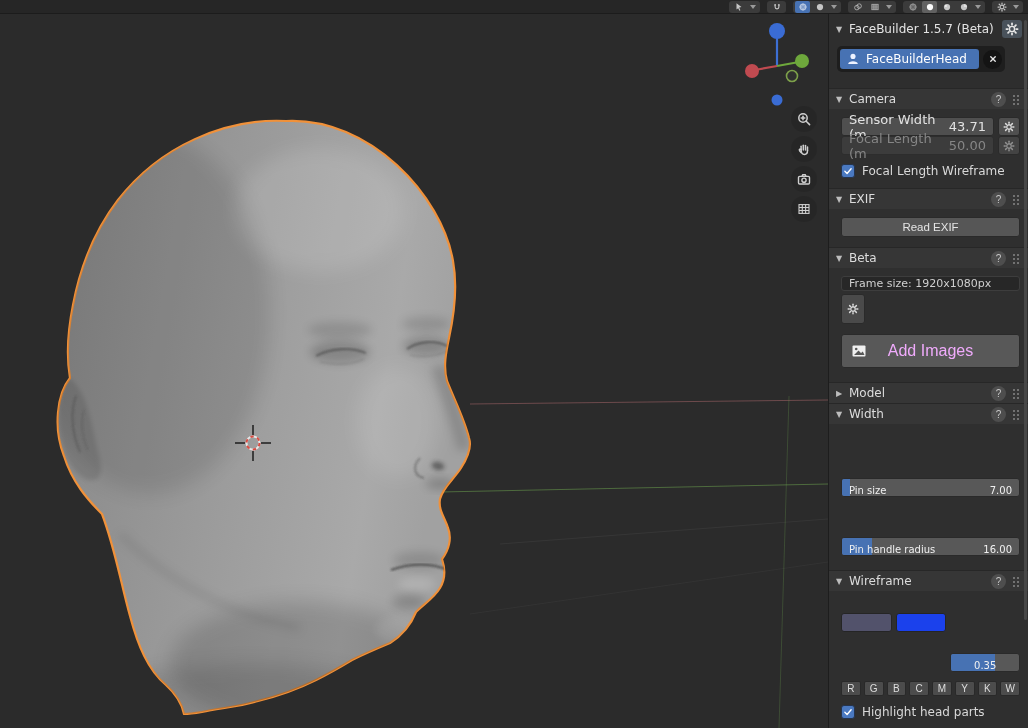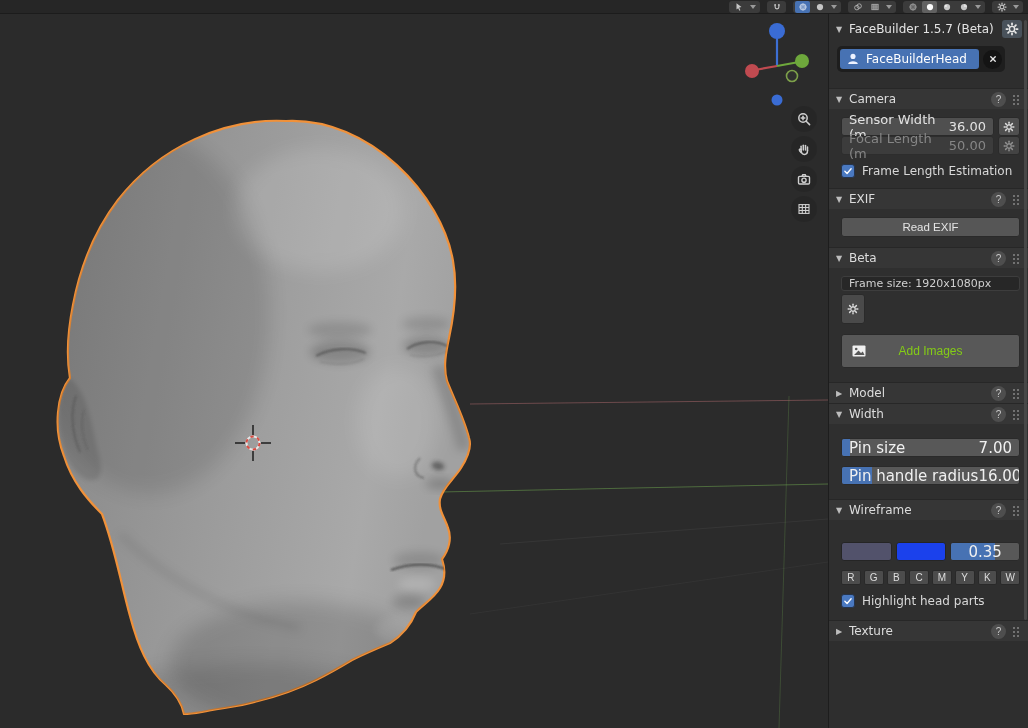--- a/index.html
+++ b/index.html
@@ -77,25 +77,25 @@
   .chk-label{margin-left:7px;color:#d8d8d8;font-size:12px;white-space:nowrap;}
 
   .wide-btn{height:20px;background:#565656;border:1px solid #2a2a2a;border-radius:3px;color:#e4e4e4;
     display:flex;align-items:center;justify-content:center;font-size:11.5px;width:100%;}
   .frame-row{display:flex;align-items:stretch;gap:3px;flex-direction:column;}
   .frame-box{flex:1;background:#272727;border:1px solid #3d3d3d;border-radius:3px;height:30px;
     display:flex;align-items:center;padding:0 7px;font-size:11px;color:#cfcfcf;white-space:nowrap;}
   .frame-gear{width:24px;height:30px;background:#4a4a4a;border:1px solid #2a2a2a;border-radius:3px;
     display:flex;align-items:center;justify-content:center;color:#d8d8d8;}
   .add-images{position:relative;height:34px;background:#585858;border:1px solid #2a2a2a;border-radius:3px;
-    width:100%;display:flex;align-items:center;justify-content:center;color:#84cc16;font-size:12px;margin-top:10px;margin-bottom:4px;}
+    width:100%;display:flex;align-items:center;justify-content:center;color:#f0abfc;font-size:16px;margin-top:10px;margin-bottom:4px;}
   .add-images .img-ic{position:absolute;left:9px;top:8px;color:#f0f0f0;}
 
   .slider{position:relative;height:19px;background:#585858;border:1px solid #2a2a2a;border-radius:3px;
-    display:flex;align-items:flex-start;overflow:hidden;padding:0 7px;font-size:15px;color:#f0f0f0;}
+    display:flex;align-items:flex-end;overflow:hidden;padding:0 7px;font-size:10px;color:#f0f0f0;margin-top:40px;}
   .slider .fill{position:absolute;left:0;top:0;bottom:0;background:#4772b3;}
   .slider .sl-label{position:relative;white-space:nowrap;}
   .slider .sl-value{position:relative;margin-left:auto;}
   .slider.center-val{justify-content:center;}
   .slider.center-val .sl-value{margin-left:0;}
 
   .wf-colors{display:flex;gap:4px;margin-top:14px;}
   .swatch{height:19px;flex:1;border-radius:3px;border:1px solid #252525;}
   .swatch.s1{background:#52526b;}
   .swatch.s2{background:#1b41ec;}
@@ -425,21 +425,21 @@
       <span class="caret">▼</span>
       <span class="sec-label">Camera</span>
       <span class="sp"></span>
       <button class="qbtn">?</button>
       <span class="grip"></span>
     </div>
     <div class="sec-b">
       <div class="ctl-row">
         <div class="btn flex1">
           <span>Sensor Width (m</span>
-          <span class="val">36.00</span>
+          <span class="val">43.71</span>
         </div>
         <span class="sq-btn">
             <svg class="ic12" viewBox="0 0 16 16">
               <use href="#i-gear"></use>
             </svg>
           </span>
       </div>
       <div class="ctl-row mt6">
         <div class="btn flex1 disabled">
           <span>Focal Length (m</span>
@@ -450,21 +450,21 @@
               <use href="#i-gear"></use>
             </svg>
           </span>
       </div>
       <div class="chk-row">
         <span class="chk">
             <svg class="ic10" viewBox="0 0 16 16">
               <use href="#i-check"></use>
             </svg>
           </span>
-        <span class="chk-label">Frame Length Estimation</span>
+        <span class="chk-label">Focal Length Wireframe</span>
       </div>
     </div>
 
     <div class="sec-h">
       <span class="caret">▼</span>
       <span class="sec-label">EXIF</span>
       <span class="sp"></span>
       <button class="qbtn">?</button>
       <span class="grip"></span>
     </div>

